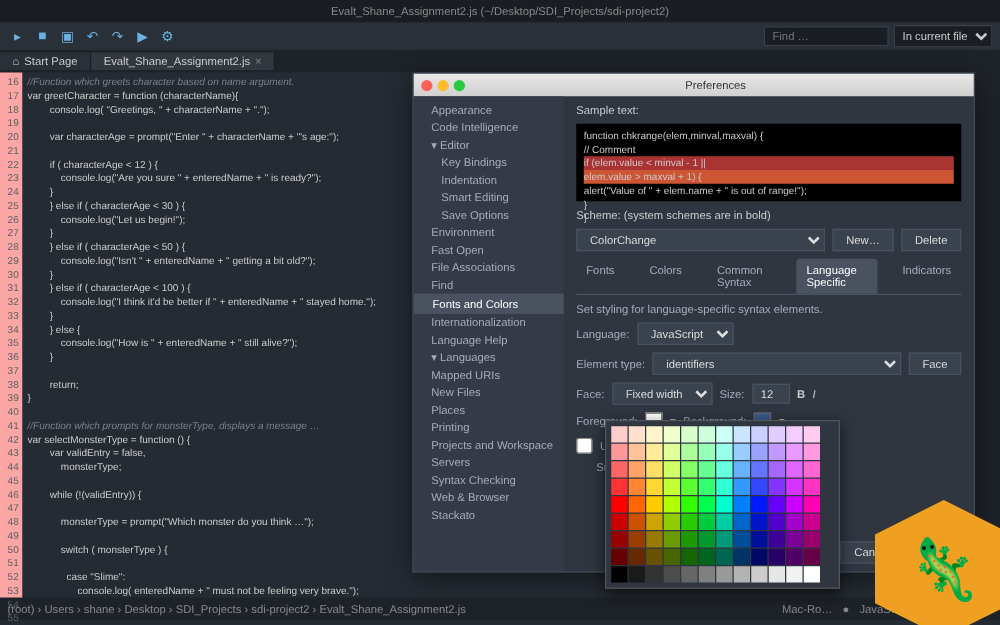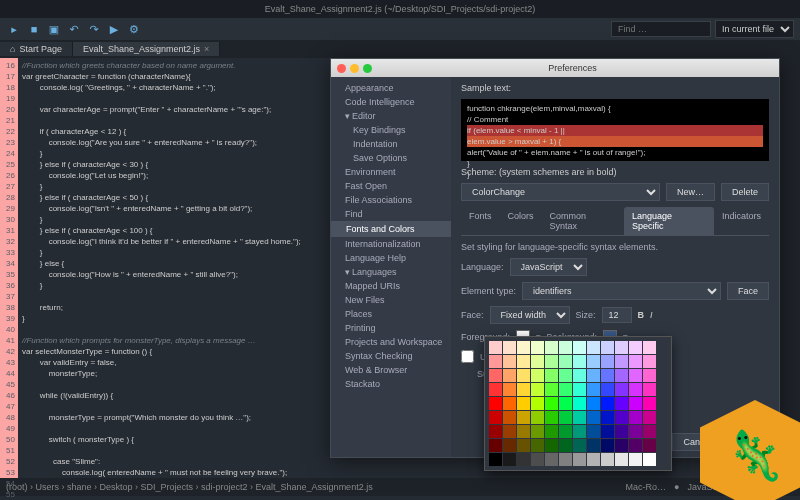--- a/index.html
+++ b/index.html
@@ -37,21 +37,21 @@
 .prefs-sidebar .item.sel { background:#4a5260; color:#fff; }
 .prefs-main { flex:1; padding:6px 10px; font-size:9px; display:flex; flex-direction:column; gap:6px; overflow:hidden; }
 .sample { background:#000; padding:4px 6px; font-family:monospace; font-size:8px; line-height:11px; color:#ccc; height:62px; }
 .sample .hl1 { background:#aa3333; }
 .sample .hl2 { background:#cc5533; }
 .row { display:flex; align-items:center; gap:6px; }
 .row label { color:#aab; }
 .sel, .inp { background:#3a424e; border:1px solid #4a5260; color:#ddd; font-size:9px; padding:2px 6px; }
 .sel { flex:1; }
 .btn { background:#3a424e; border:1px solid #4a5260; color:#ddd; font-size:9px; padding:3px 10px; cursor:pointer; }
-.subtabs { display:flex; gap:0; border-bottom:1px solid #4a5260; }
+.subtabs { display:flex; gap:12px; border-bottom:1px solid #4a5260; }
 .subtab { padding:4px 8px; color:#aab; cursor:pointer; }
 .subtab.active { background:#4a5260; color:#fff; border-radius:3px 3px 0 0; }
 .swatch { width:14px; height:14px; border:1px solid #666; display:inline-block; }
 .btnrow { display:flex; gap:6px; justify-content:flex-end; margin-top:auto; padding-top:6px; }
 
 .colorpicker { position:absolute; top:336px; left:484px; width:188px; background:#2f3640; border:1px solid #555; padding:4px; display:grid; grid-template-columns:repeat(12,13px); gap:1px; z-index:10; box-shadow:0 4px 12px rgba(0,0,0,.6); }
 .colorpicker .sw { width:13px; height:13px; cursor:pointer; }
 
 .logo { position:absolute; right:-10px; bottom:-10px; width:110px; height:110px; }
 .hex { width:100%; height:100%; background:#f0a020; clip-path:polygon(50% 0,100% 25%,100% 75%,50% 100%,0 75%,0 25%); display:flex; align-items:center; justify-content:center; }
@@ -157,34 +157,36 @@
     <span class="t">Preferences</span>
   </div>
   <div class="prefs-body">
     <div class="prefs-sidebar">
       <div id="prefs-sb">
           <div class="item">Appearance</div>
           <div class="item">Code Intelligence</div>
           <div class="item">▾ Editor</div>
           <div class="item sub">Key Bindings</div>
           <div class="item sub">Indentation</div>
+          <div class="item sub">Smart Editing</div>
           <div class="item sub">Save Options</div>
           <div class="item">Environment</div>
           <div class="item">Fast Open</div>
           <div class="item">File Associations</div>
           <div class="item">Find</div>
           <div class="item sel">Fonts and Colors</div>
           <div class="item">Internationalization</div>
           <div class="item">Language Help</div>
           <div class="item">▾ Languages</div>
           <div class="item">Mapped URIs</div>
           <div class="item">New Files</div>
           <div class="item">Places</div>
           <div class="item">Printing</div>
           <div class="item">Projects and Workspace</div>
+          <div class="item">Servers</div>
           <div class="item">Syntax Checking</div>
           <div class="item">Web &amp; Browser</div>
           <div class="item">Stackato</div>
         </div>
     </div>
     <div class="prefs-main">
       <label>Sample text:</label>
       <div class="sample" id="sample">
           <div>function chkrange(elem,minval,maxval) {</div>
           <div>  // Comment</div>

